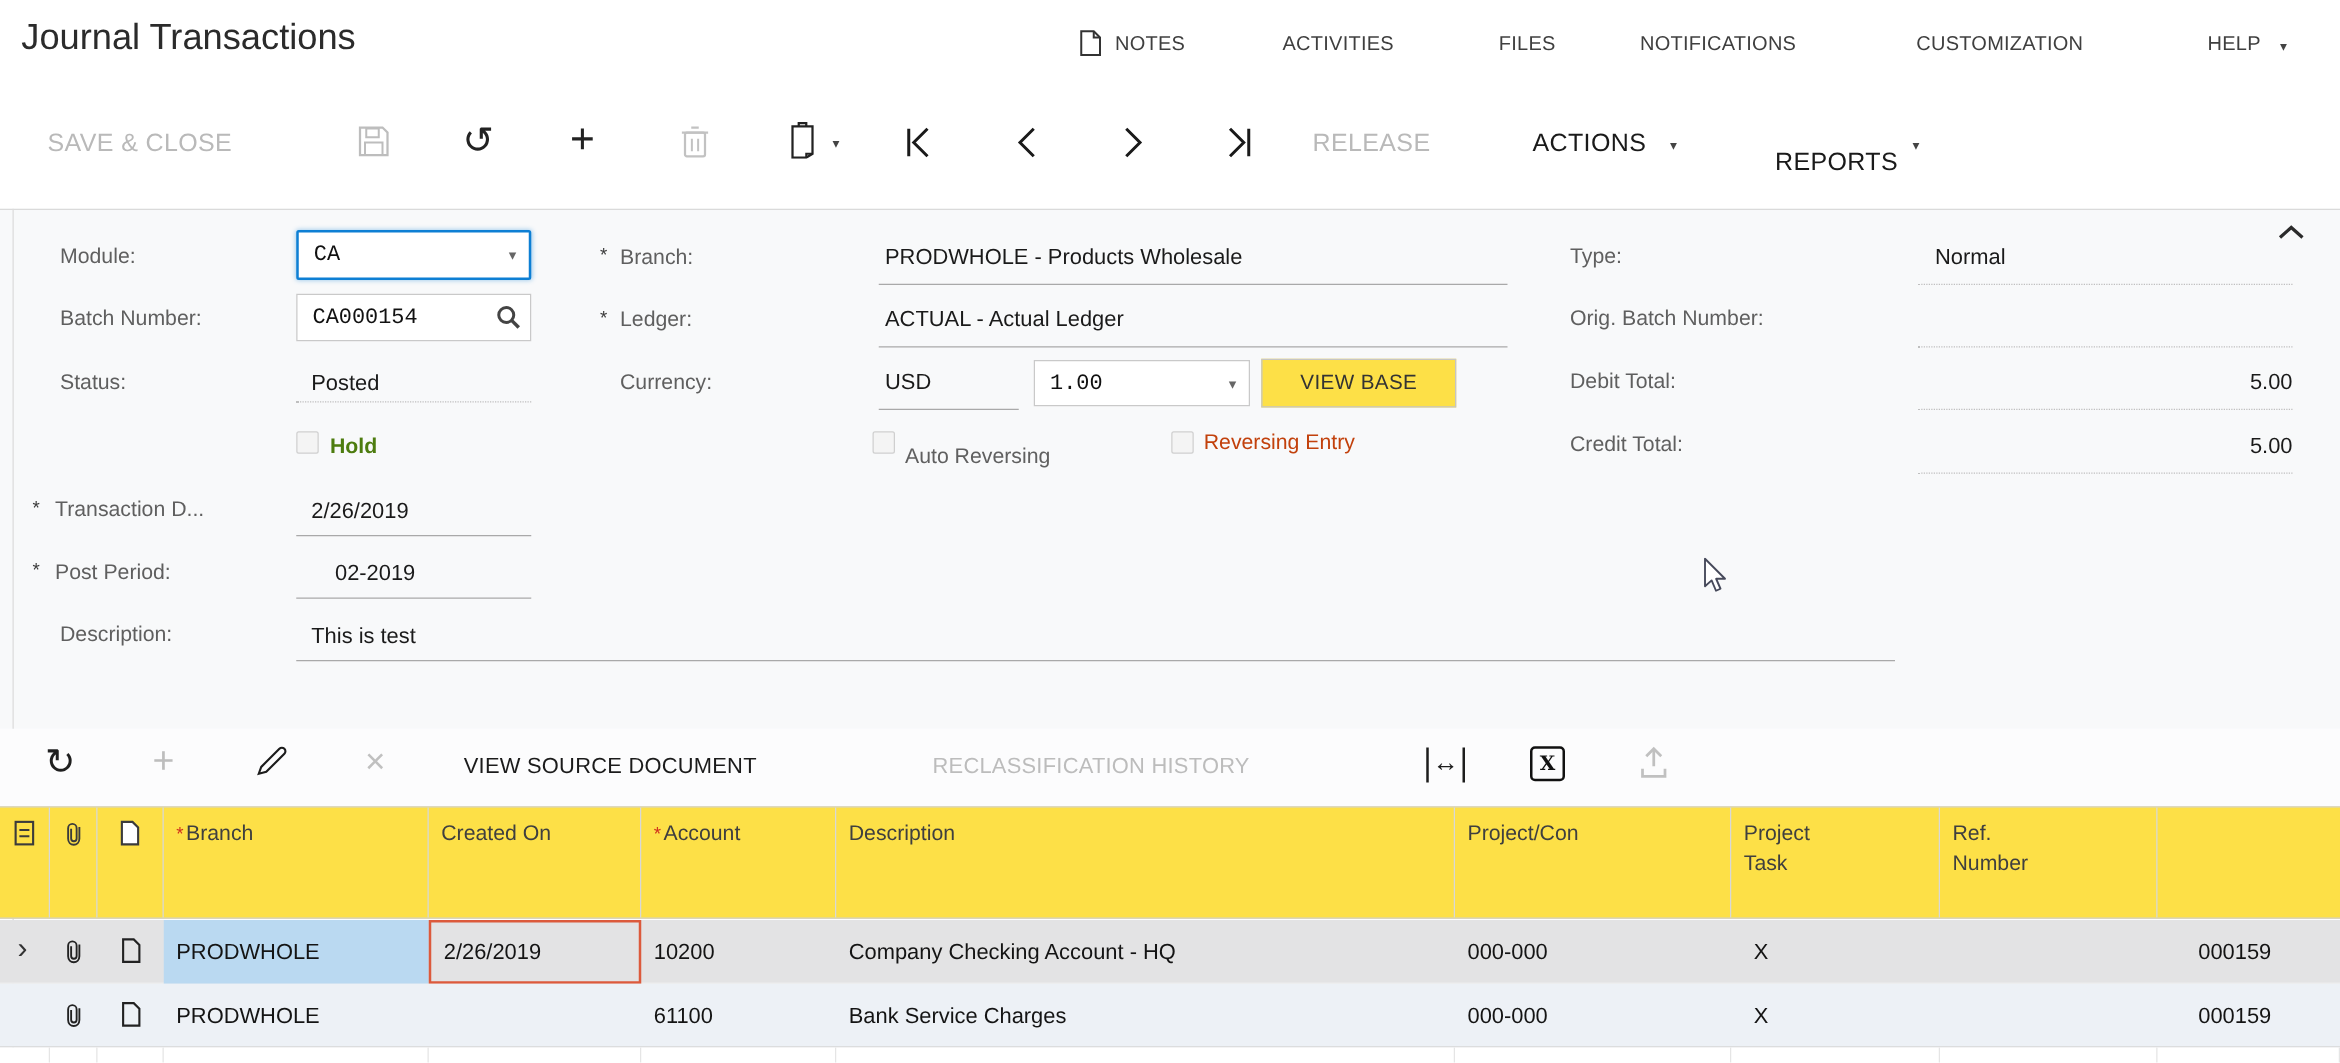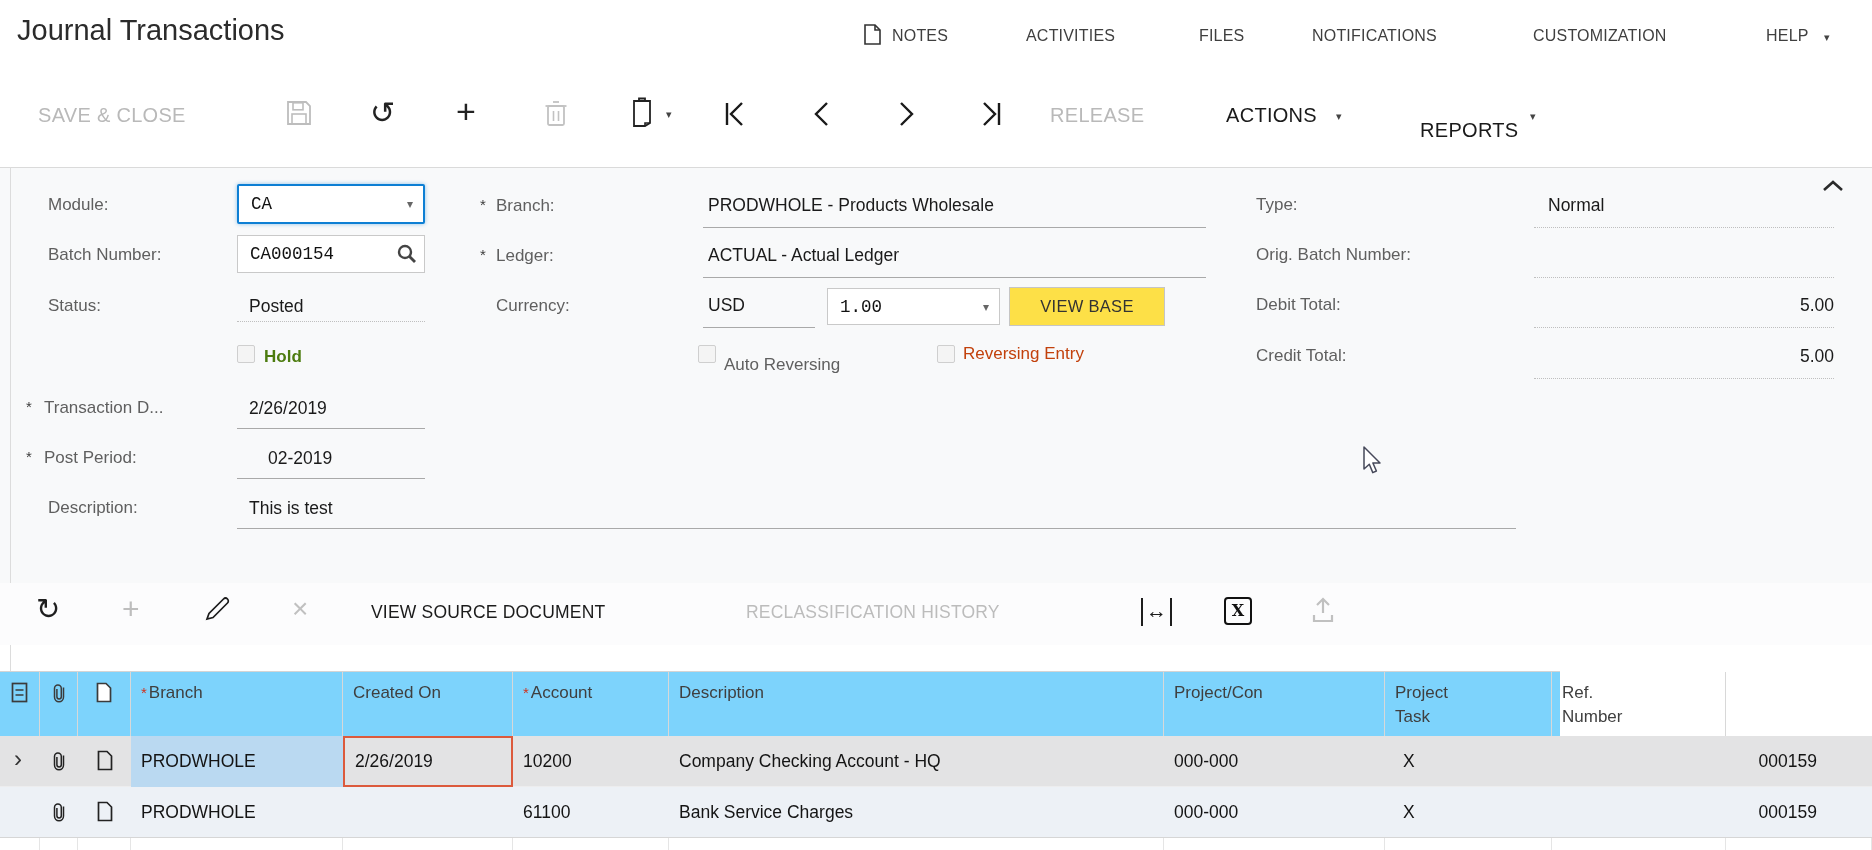--- a/index.html
+++ b/index.html
@@ -22,21 +22,21 @@
   .caret { font-size:11px; color:#444; }
   .checkbox { position:absolute; width:18px; height:18px; background:#f4f4f4; border:1px solid #cfcfcf; border-radius:2px; }
   .combo { position:absolute; background:#fff; border:1px solid #c9c9c9; }
   .combo .cval { position:absolute; left:12px; top:50%; transform:translateY(-50%); font-size:17.5px; color:#111;font-family:Liberation Mono, monospace; }
   .combo .ccaret { position:absolute; right:10px; top:50%; transform:translateY(-50%); font-size:12px; color:#666; }
   .form-panel { position:absolute; left:0; top:167px; width:1872px; height:416px; background:#f8f9fa; border-top:1px solid #dadada; }
   .v-edge { position:absolute; left:10px; top:167px; height:678px; border-left:1px solid #dcdcdc; }
   .gtb-txt { position:absolute; font-size:17.5px; letter-spacing:.2px; white-space:nowrap; }
   
   .grid-cols { display:grid; grid-template-columns:40px 38px 53px 212px 170px 156px 495px 221px 167px 174px 146px; }
-  .thead { position:absolute; left:0; top:671px; width:1560px; height:90px; background:#7dd3fc; border-top:1px solid #d4d4d4; border-bottom:1px solid #cfcfcf; }
+  .thead { position:absolute; left:0; top:645px; width:1872px; height:90px; background:#fde047; border-top:1px solid #d4d4d4; border-bottom:1px solid #cfcfcf; }
   .th { border-right:1px solid #d8d8d8; padding:9px 10px 0 10px; font-size:17px; color:#3f3f3f; line-height:24px; white-space:pre-line; overflow:hidden; }
   .th .star { color:#d0311d; margin-right:2px; font-size:15px; }
   .icon-cell { display:flex; align-items:flex-start; justify-content:center; padding-top:10px; }
   .trow { position:absolute; left:0; width:1872px; height:51px; }
   .trow .td { font-size:17.5px; color:#141414; line-height:50px; padding-left:10px; white-space:nowrap; overflow:hidden; }
   .row1 { top:736px; background:#e3e3e4; border-bottom:1px solid #ededee; }
   .row2 { top:787px; background:#edf1f6; border-bottom:1px solid #d6d6d6; }
   .cellfill { height:100%; }
   .cell-blue { background:#bad9f1; }
   .cell-active { border:2px solid #dc5a3c; height:51px; line-height:46px !important; }

